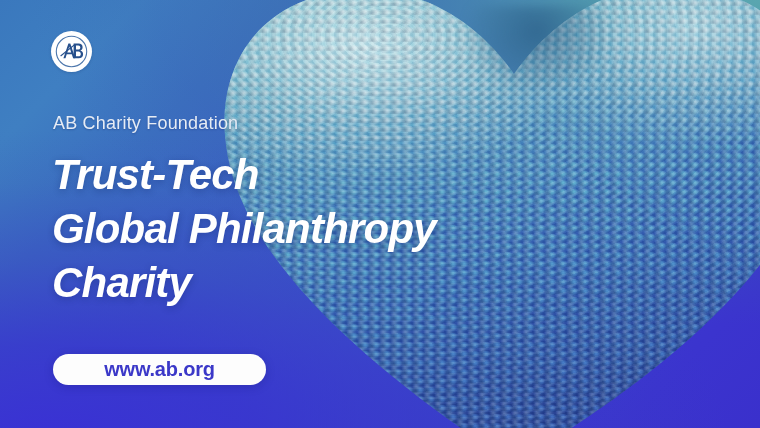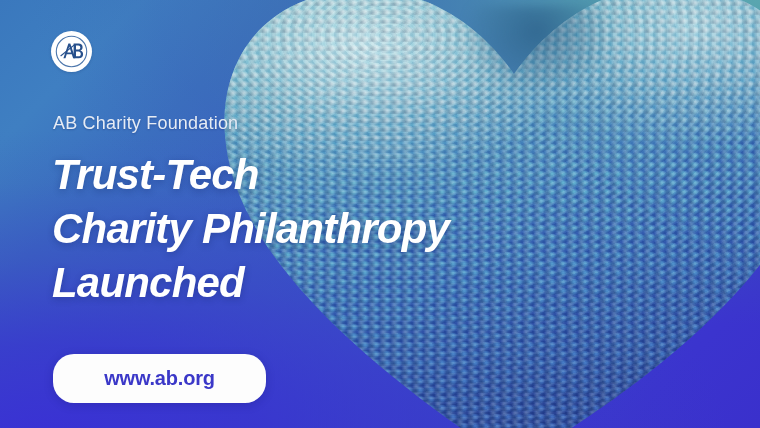--- a/index.html
+++ b/index.html
@@ -161,21 +161,21 @@
     font-size:42px; line-height:54px;
     font-weight:700; letter-spacing:-0.8px;
     color:#ffffff;
     text-shadow:0 2px 7px rgba(15,35,95,0.32);
     font-style:italic;
   }
   .headline .line{ display:block; white-space:nowrap; }
 
   .cta{
     position:absolute; left:41px; top:354px;
-    min-width:213px; height:49px;
+    min-width:213px; height:31px;
     padding:0 30px;
     border:none; border-radius:21px;
     background:#fdfdfd;
     color:#3b38c8;
     font-family:"Liberation Sans", sans-serif;
     font-size:20px; font-weight:700; letter-spacing:-0.2px;
     display:flex; align-items:center; justify-content:center;
     cursor:pointer;
     box-shadow:0 2px 10px rgba(20,20,100,0.22);
   }
@@ -205,20 +205,20 @@
         <path d="M 9.4 24.2 L 14.4 9.6 L 16.3 9.6 L 21.3 24.2 L 19.1 24.2 L 17.8 20.2 L 12.7 20.2 L 11.5 24.2 Z M 13.3 18.4 L 17.2 18.4 L 15.3 12.5 Z" fill="#27508c"></path>
         <path d="M 6.6 22.0 L 21.0 10.4" stroke="#27508c" stroke-width="1.15" fill="none"></path>
         <path d="M 19.6 9.6 L 24.6 9.6 C 27.1 9.6 28.6 11.0 28.6 13.2 C 28.6 14.9 27.7 16.1 26.3 16.5 C 28.0 16.9 29.1 18.2 29.1 20.2 C 29.1 22.7 27.4 24.2 24.6 24.2 L 19.6 24.2 Z M 22.0 15.6 L 24.2 15.6 C 25.6 15.6 26.3 14.8 26.3 13.5 C 26.3 12.2 25.6 11.5 24.2 11.5 L 22.0 11.5 Z M 22.0 22.3 L 24.4 22.3 C 26.0 22.3 26.8 21.4 26.8 20.0 C 26.8 18.5 26.0 17.6 24.4 17.6 L 22.0 17.6 Z" fill="#27508c"></path>
       </svg>
     </div>
 
     <div class="eyebrow">AB Charity Foundation</div>
 
     <div class="headline">
       <span class="line">Trust-Tech</span>
-      <span class="line">Charity Philanthropy</span>
-      <span class="line">Launched</span>
+      <span class="line">Global Philanthropy</span>
+      <span class="line">Charity</span>
     </div>
 
     <button class="cta">www.ab.org</button>
 
   </div>
 </div>
 
 </body></html>

